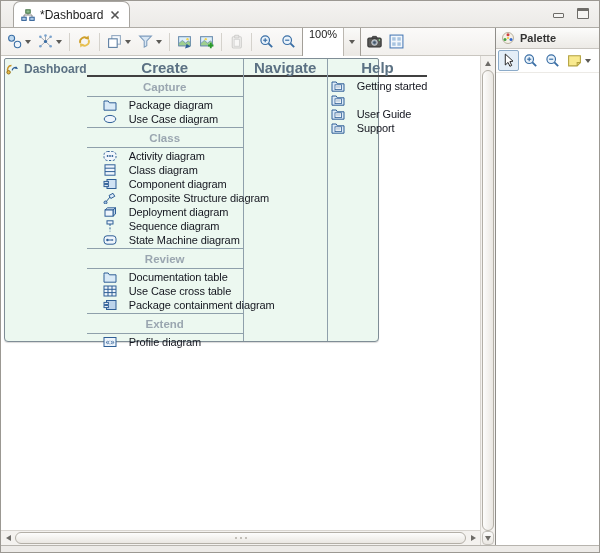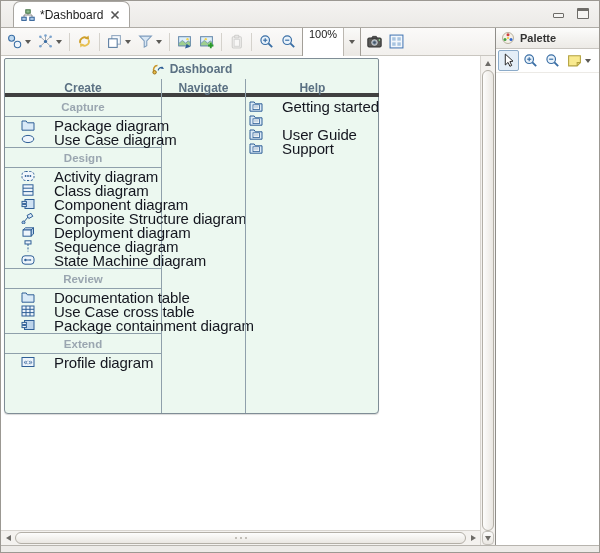--- a/index.html
+++ b/index.html
@@ -37,36 +37,36 @@
   .tbtn.dis{opacity:.5;cursor:default;}
   .dd{width:0;height:0;border-left:3px solid transparent;border-right:3px solid transparent;border-top:4px solid #5c5a56;margin-left:3px;}
   .tsep{width:1px;height:18px;background:#d5d2cc;margin:0 3px;flex:none;}
   .zoom-combo{display:flex;height:35px;border:1px solid #a39f98;border-radius:3px;overflow:hidden;background:#fff;margin:0 2px;}
   .zoom-val{font-size:11px;line-height:18px;padding:0 6px;min-width:38px;color:#222;}
   .zoom-btn{width:17px;border-left:1px solid #bcb8b1;background:linear-gradient(#fcfcfb,#e9e6e1);display:flex;align-items:center;justify-content:center;cursor:pointer;}
   
   .canvas{flex:1;position:relative;background:#fff;min-height:0;}
   
   .dash{
-    position:absolute;left:3px;top:2px;width:375px;height:356px;
+    position:absolute;left:3px;top:2px;width:375px;height:284px;
     background:#ecf8f0;border:1px solid #7f8d96;border-radius:2px 2px 4px 4px;
-    display:flex;flex-direction:column;box-shadow:0 1px 1px rgba(0,0,0,.15);
+    display:flex;box-shadow:0 1px 1px rgba(0,0,0,.15);
   }
   .dash-title{height:20px;flex:none;display:flex;align-items:center;justify-content:center;gap:5px;font-size:12px;font-weight:bold;color:#5b7183;}
   .dash-cols{flex:1;display:flex;min-height:0;}
   .dcol{display:flex;flex-direction:column;}
   .dcol-0{width:157px;flex:none;border-right:1px solid #8fa0ab;}
   .dcol-1{width:84px;flex:none;border-right:1px solid #8fa0ab;}
   .dcol-2{flex:1;}
-  .dcol-h{height:18px;line-height:18px;flex:none;text-align:center;font-weight:bold;font-size:12px;color:#5b7183;border-bottom:4px solid #404040;}
+  .dcol-h{height:18px;line-height:18px;flex:none;text-align:center;font-weight:bold;font-size:15px;color:#5b7183;border-bottom:2px solid #404040;}
   .sec-h{height:20px;line-height:20px;flex:none;text-align:center;font-weight:bold;font-size:11.5px;color:#9aa6b0;border-bottom:1px solid #8fa0ab;}
   .sec-items{border-bottom:1px solid #8fa0ab;padding:1px 13px;}
   .sec-items.last{border-bottom:none;}
   .help-items{padding-top:2px;}
-  .ditem{display:flex;align-items:center;gap:19px;height:14px;padding-left:3px;font-size:15px;letter-spacing:-.1px;color:#14161f;white-space:nowrap;cursor:pointer;}
+  .ditem{display:flex;align-items:center;gap:12px;height:14px;padding-left:3px;font-size:11px;letter-spacing:-.1px;color:#14161f;white-space:nowrap;cursor:pointer;}
   .ic{flex:none;display:inline-flex;}
   
   .vscroll{position:absolute;top:0;right:0;bottom:0;width:15px;background:#f4f2ef;border-left:1px solid #d8d5d0;}
   .hscroll{position:absolute;left:0;right:15px;bottom:0;height:15px;background:#f4f2ef;border-top:1px solid #d8d5d0;}
   .vthumb{position:absolute;left:1px;right:1px;top:14px;bottom:14px;background:linear-gradient(90deg,#fdfdfc,#eae7e2);border:1px solid #b3afa7;border-radius:7px;}
   .hthumb{position:absolute;top:1px;bottom:1px;left:14px;right:14px;background:linear-gradient(#fdfdfc,#eae7e2);border:1px solid #b3afa7;border-radius:7px;display:flex;align-items:center;justify-content:center;}
   .sb-btn{position:absolute;display:flex;align-items:center;justify-content:center;cursor:pointer;}
   .sb-up{top:0;left:0;right:0;height:14px;}
   .sb-dn{bottom:0;left:0;right:0;height:14px;border:1px solid #c3c0ba;border-radius:4px;margin:0 1px;background:linear-gradient(#fdfdfc,#eae7e2);}
   .sb-lf{left:0;top:0;bottom:0;width:14px;}
@@ -397,21 +397,21 @@
                 <div class="ditem">
                   <span class="ic">
                       <svg class="i13">
                         <use href="#s-ellipse"></use>
                       </svg>
                     </span>
                   <span>Use Case diagram</span>
                 </div>
               </div>
 
-              <div class="sec-h">Design</div>
+              <div class="sec-h">Class</div>
               <div class="sec-items">
                 <div class="ditem">
                   <span class="ic">
                       <svg class="i13">
                         <use href="#s-activity"></use>
                       </svg>
                     </span>
                   <span>Activity diagram</span>
                 </div>
                 <div class="ditem">

